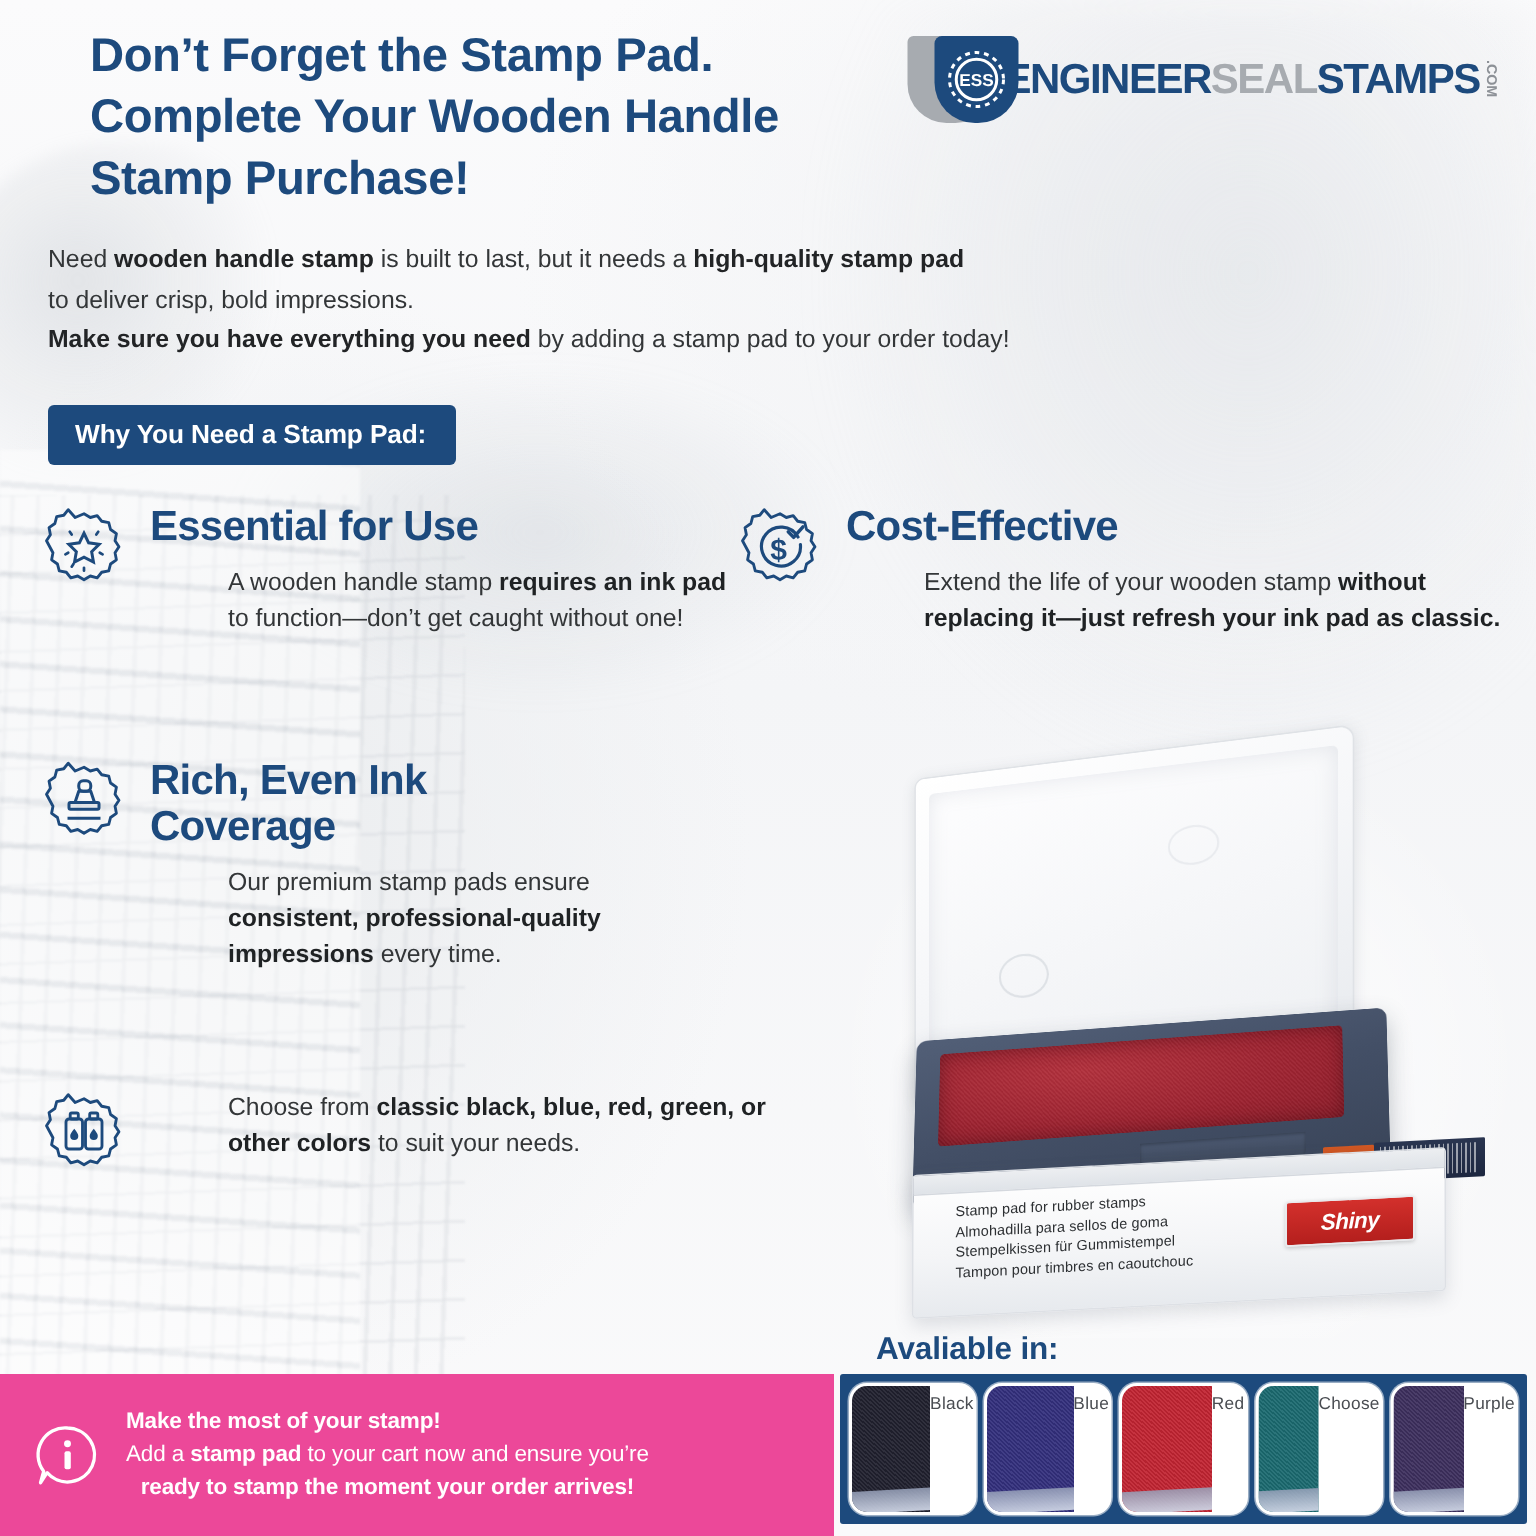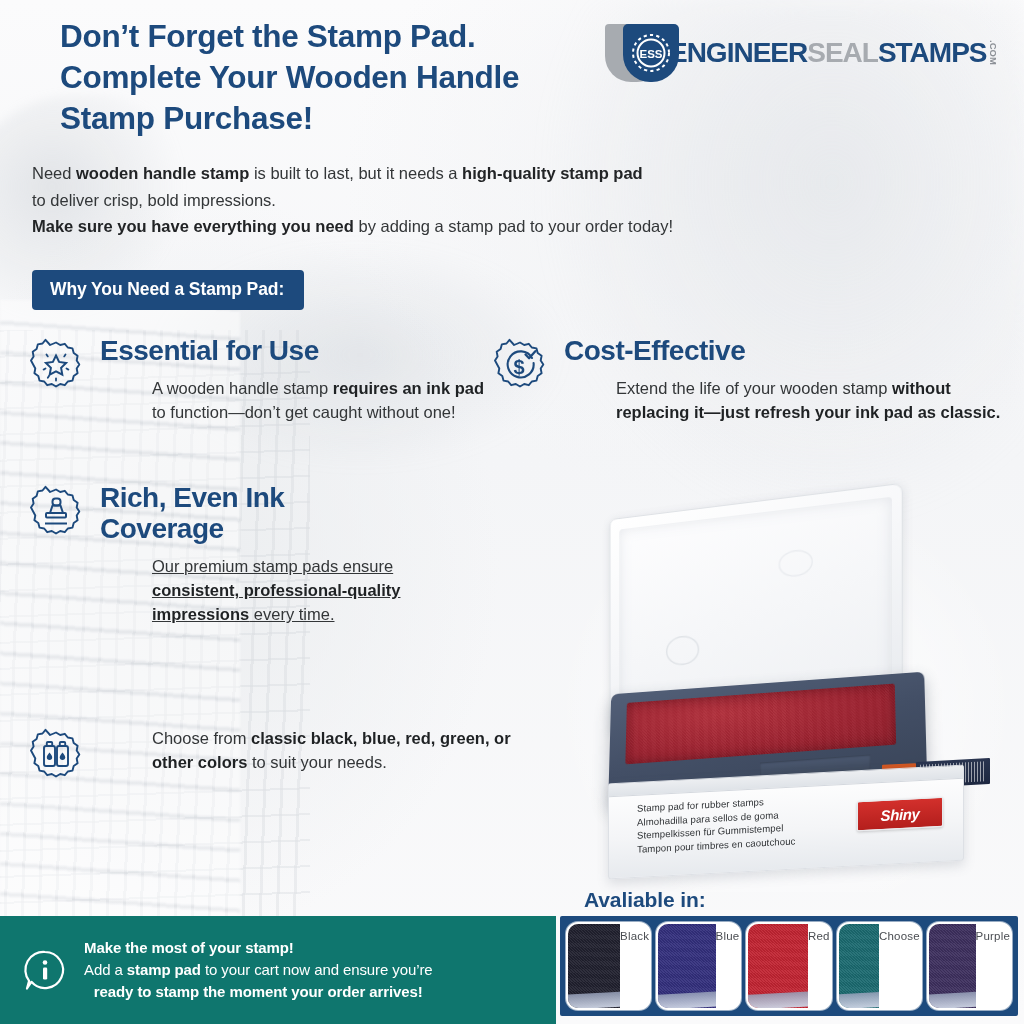--- a/index.html
+++ b/index.html
@@ -117,22 +117,22 @@
     font-size:28px; font-weight:bold; color:#1d4a7d;
     line-height:1.10; letter-spacing:-.5px; margin-bottom:9px;
   }
   .feature .f-body{
     font-size:16.5px; color:#333638; line-height:1.48;
   }
   .feature .f-body b{ color:#1f2224; font-weight:bold; }
 
   #feat-essential  { left:28px;  top:336px; width:460px; }
   #feat-essential .f-body{ padding-left:52px; }
-  #feat-rich       { left:28px;  top:483px; width:430px; }
-  #feat-rich .f-body{ padding-left:52px;text-decoration:underline; }
+  #feat-rich       { left:28px;  top:505px; width:430px; }
+  #feat-rich .f-body{ padding-left:52px; }
   #feat-colors     { left:28px;  top:726px; width:510px; }
   #feat-colors .f-body{ padding-left:52px; }
   #feat-cost       { left:492px; top:336px; width:530px; }
   #feat-cost .f-body{ padding-left:52px; }
 
   
   #product{ position:absolute; left:556px; top:492px; width:460px; height:400px; }
   #product .halo{
     position:absolute; inset:0;
     background:radial-gradient(ellipse at 50% 55%, rgba(255,255,255,.95), rgba(255,255,255,0) 72%);
@@ -264,21 +264,21 @@
   }
   .swatch .cap{
     height:24px; background:#ffffff; color:#4a4d52;
     font-size:11.5px; display:flex; align-items:center; justify-content:center;
     letter-spacing:.2px;
   }
 
   
   #footer{
     position:absolute; left:0; top:916px; width:556px; height:108px;
-    background:#0f766e; display:flex; align-items:center; gap:16px;
+    background:#ec4899; display:flex; align-items:center; gap:16px;
     padding-left:22px;
   }
   #footer .f-icon{ flex:none; width:46px; height:46px; }
   #footer .f-text{
     color:#ffffff; font-size:15px; line-height:1.46; letter-spacing:-.1px;
   }
   #footer .f-text b{ font-weight:bold; }
   #footer .f-text .l1{ font-weight:bold; display:block; }
   #footer .f-text .l2{ display:block; }
   #footer .f-text .l3{ display:block; font-weight:bold;text-align:center; }

